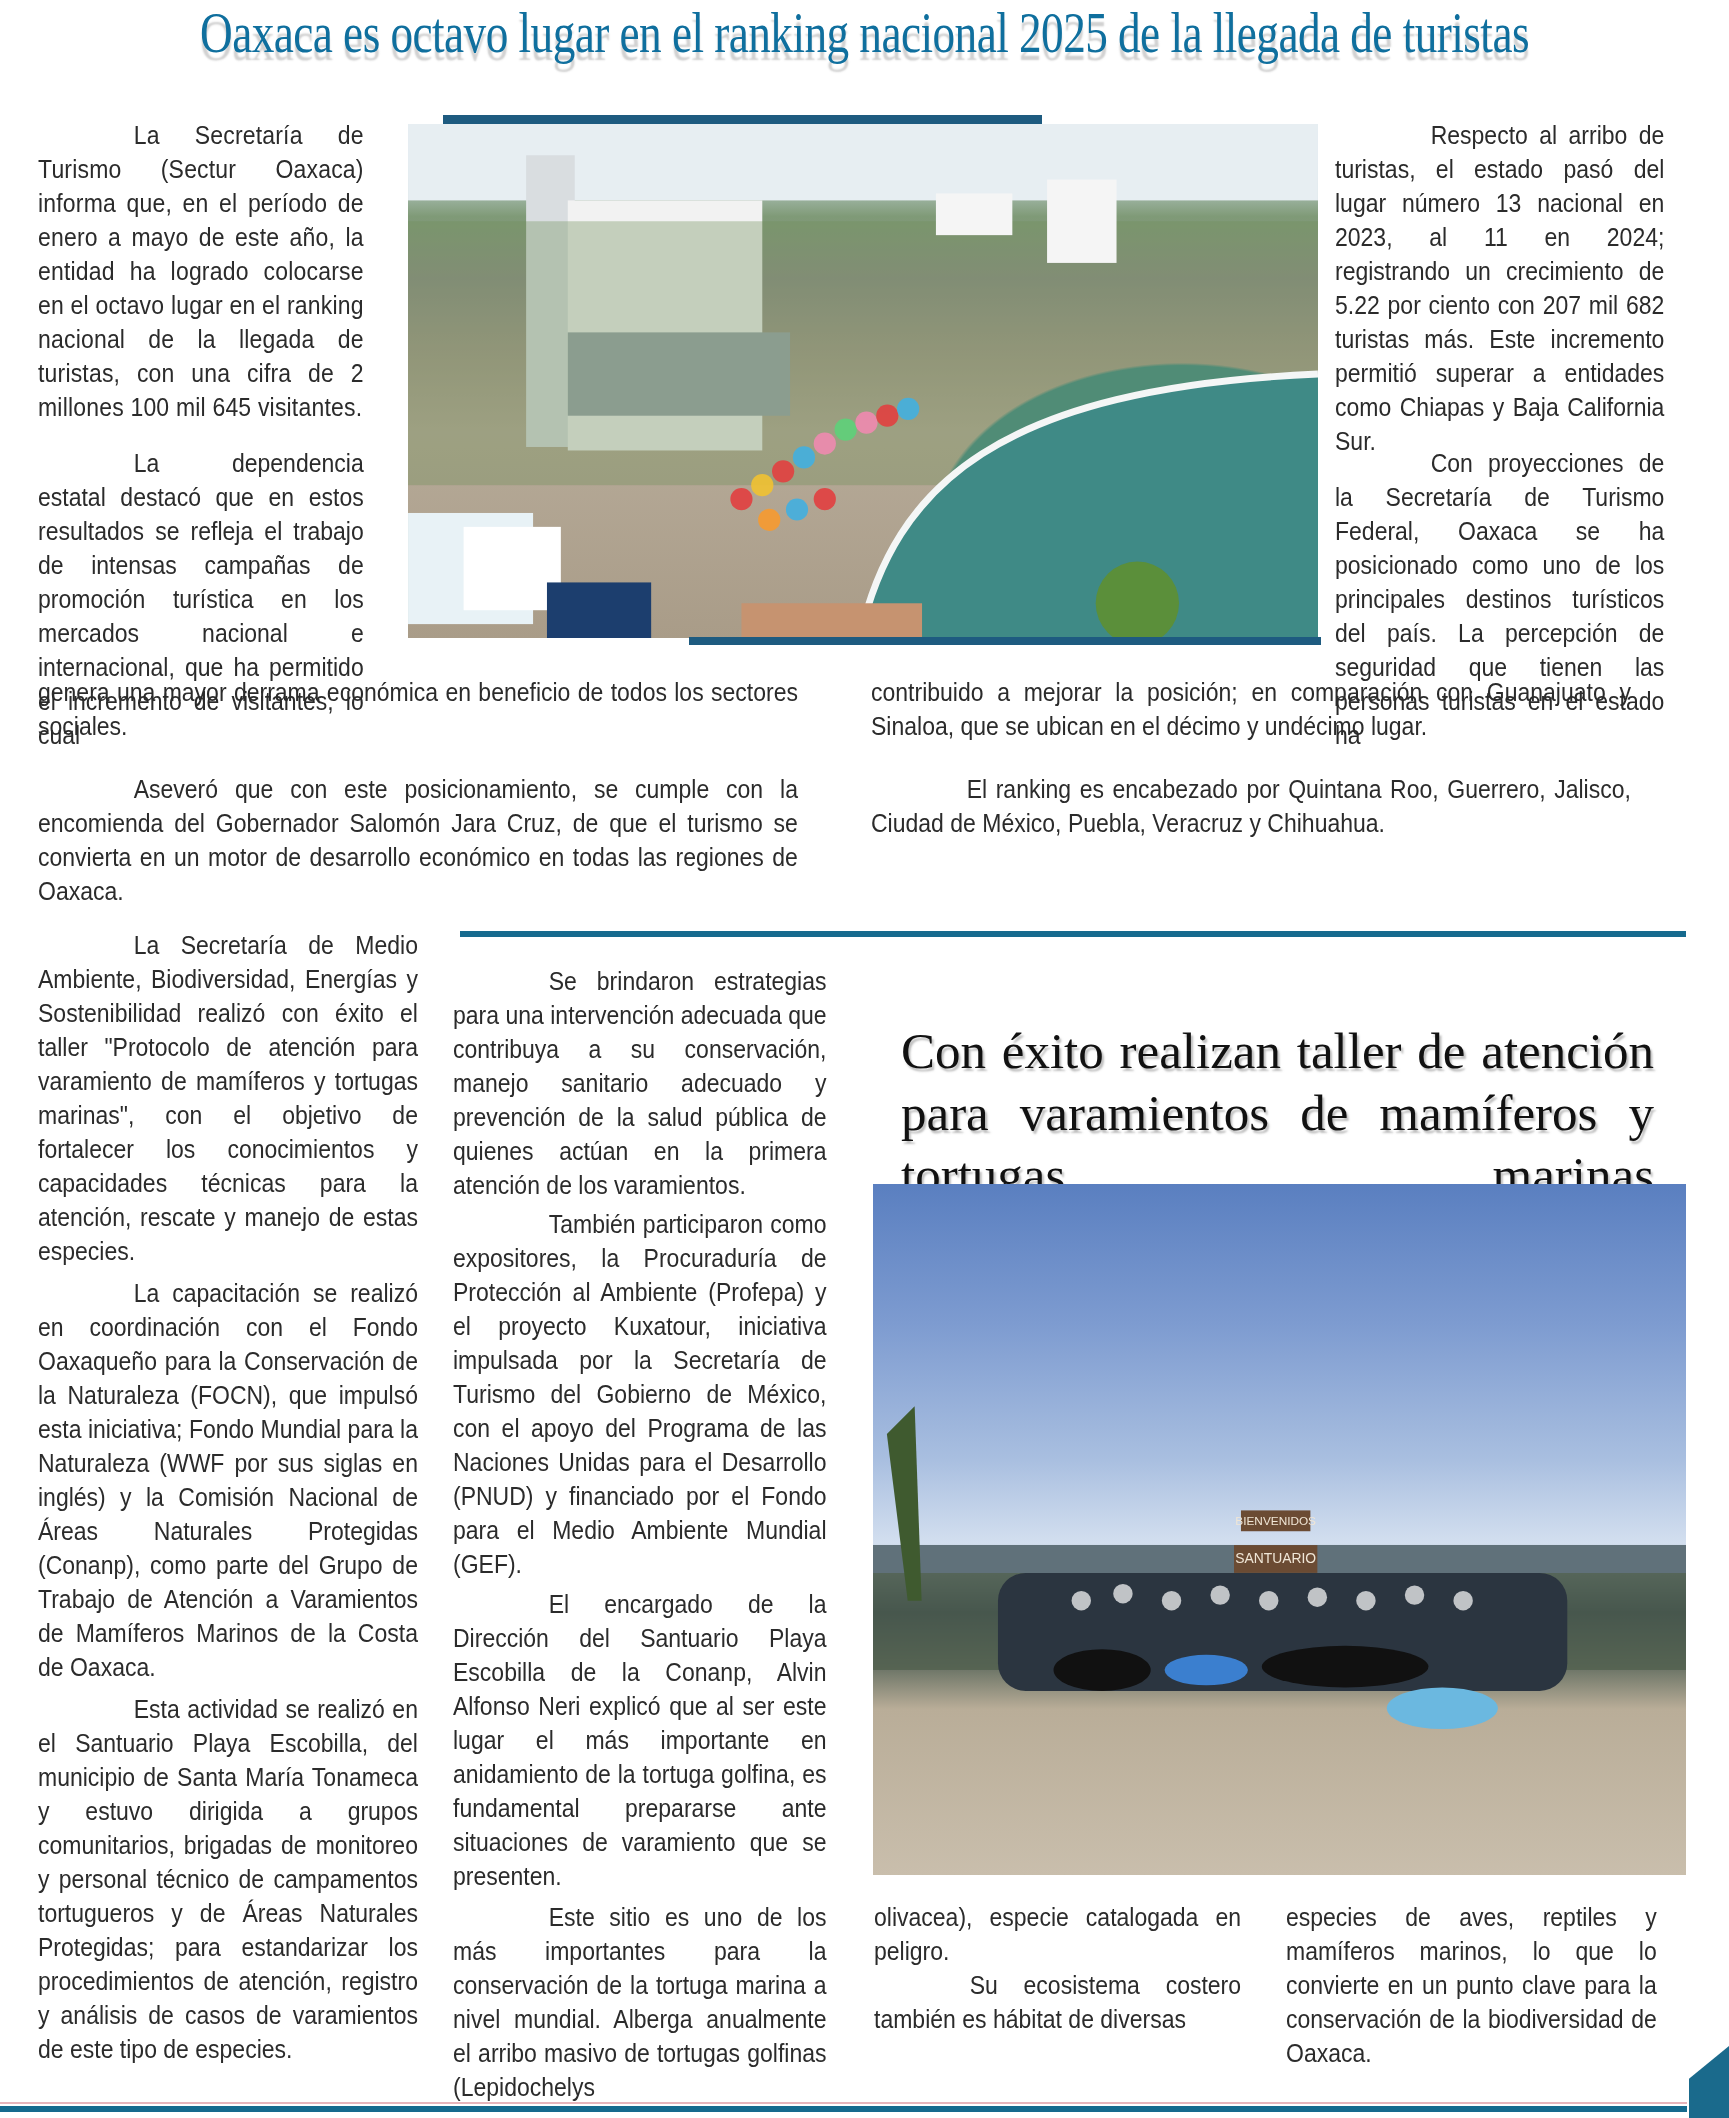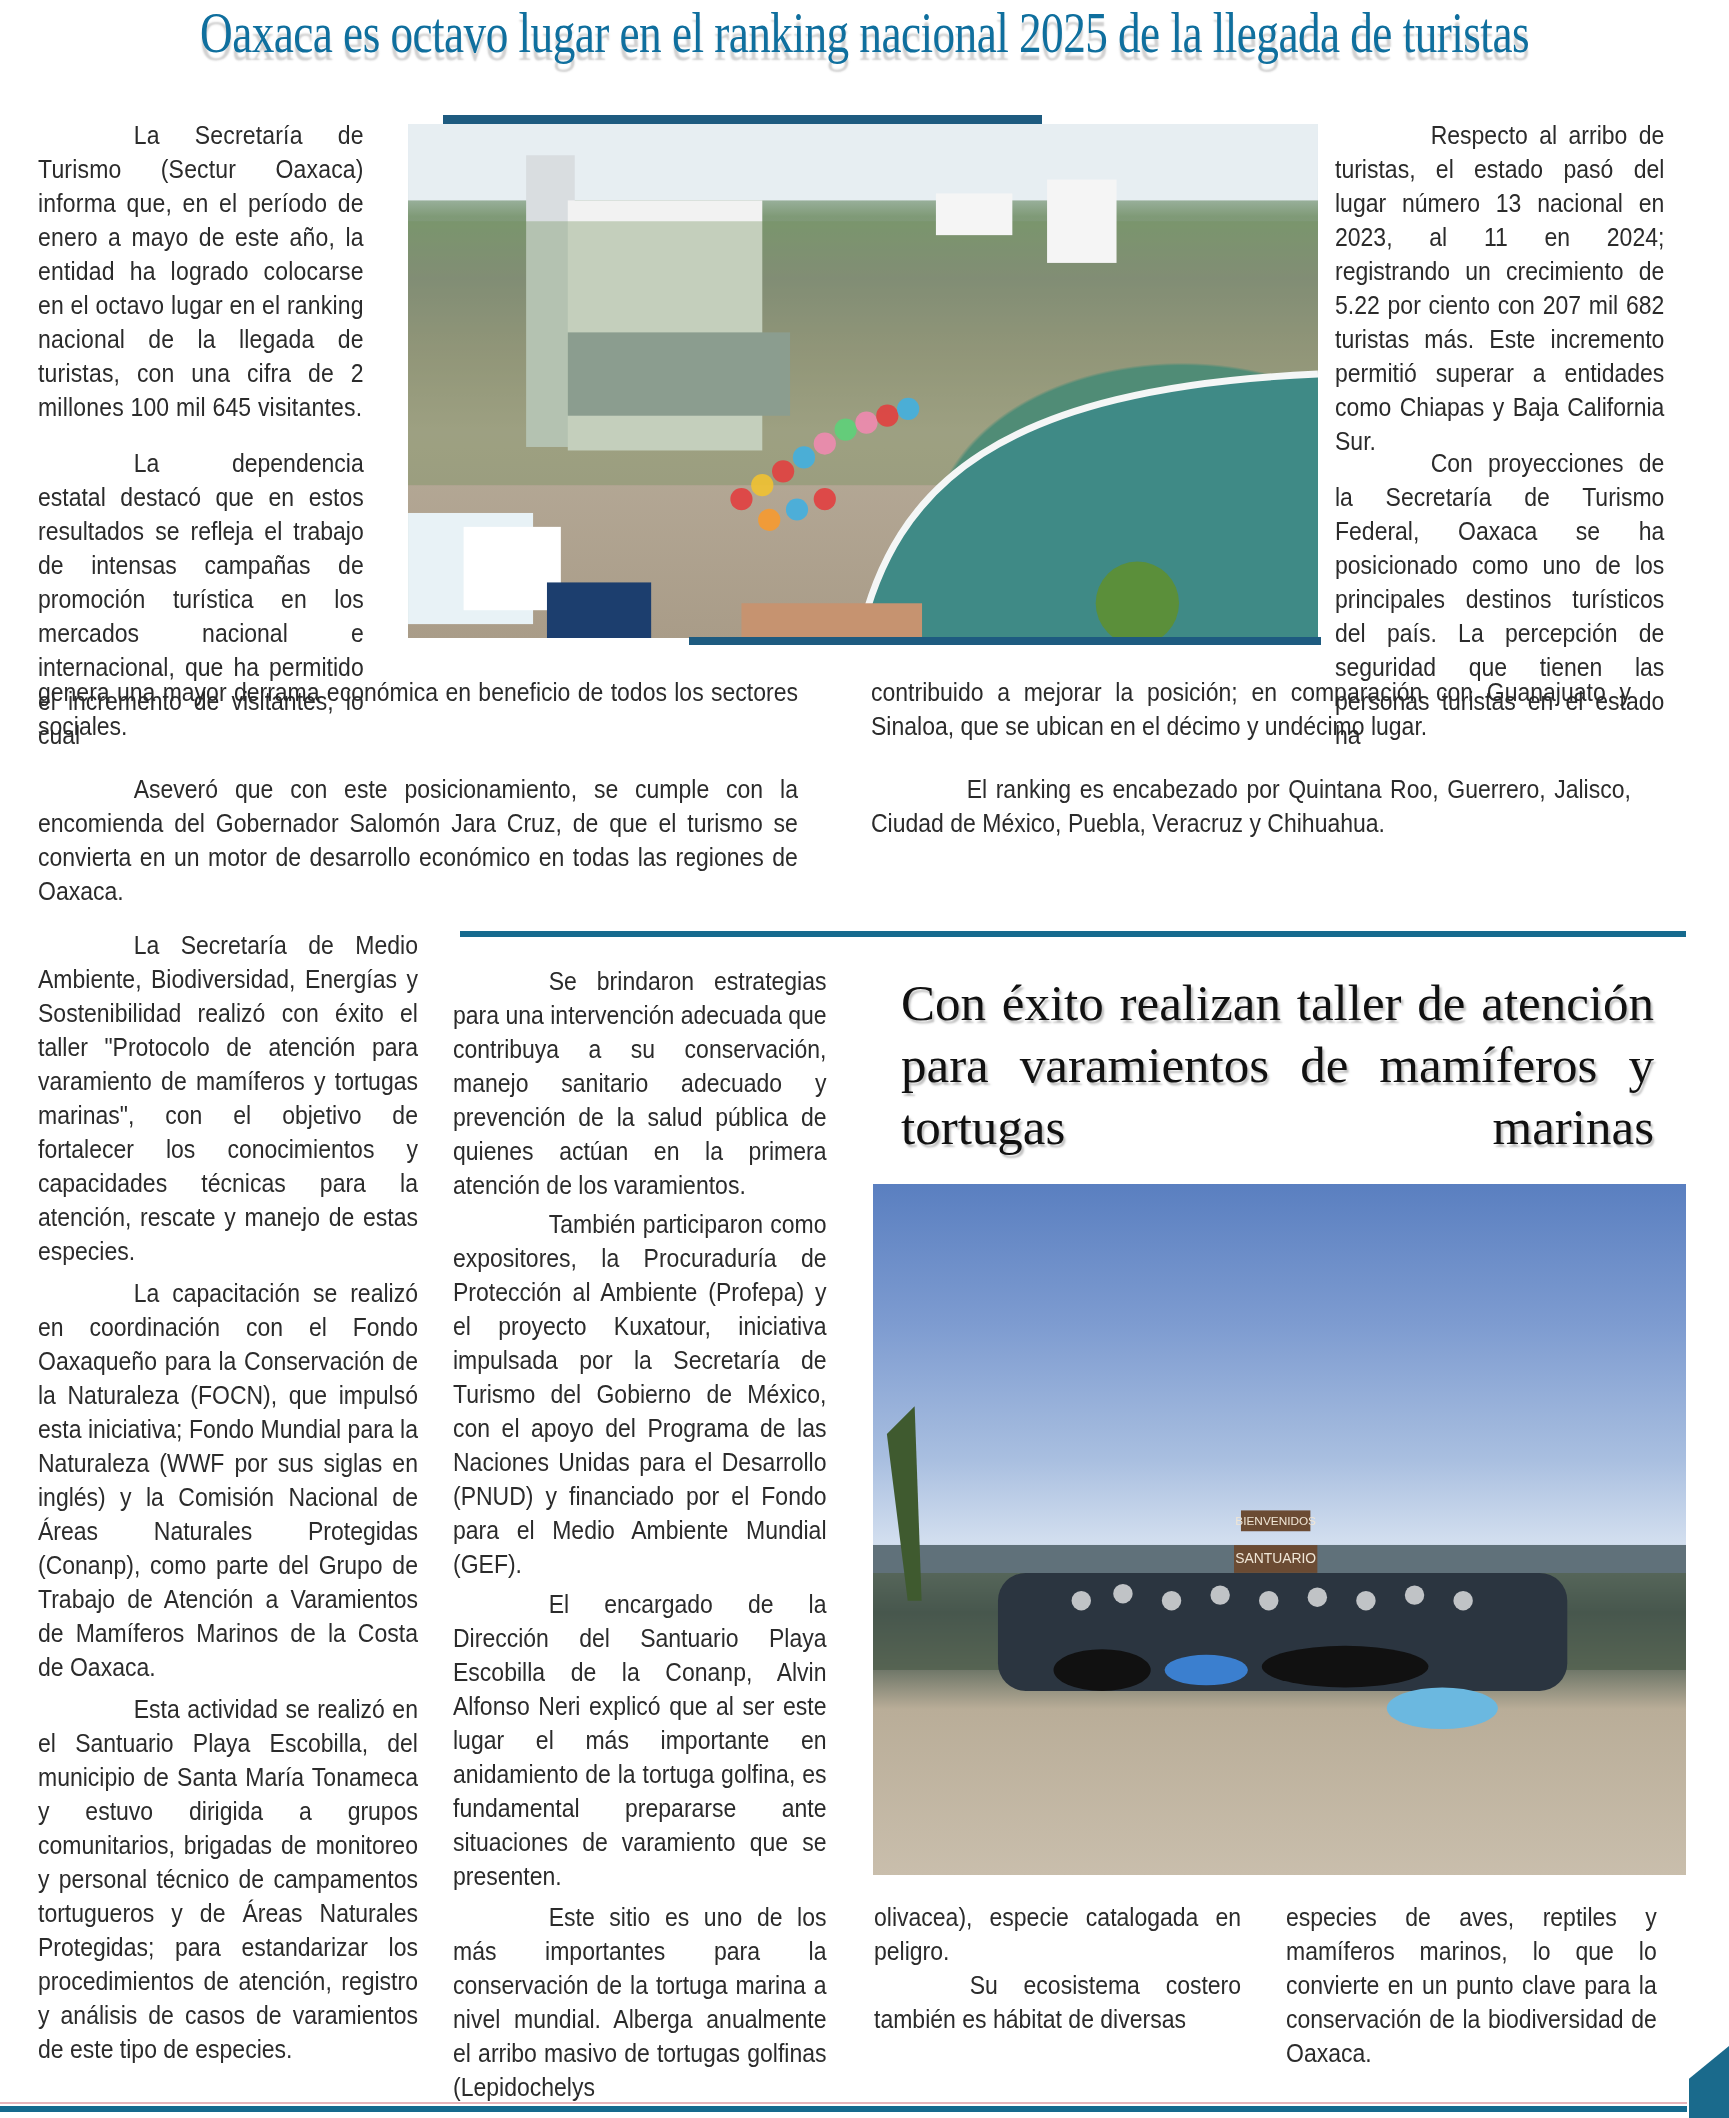--- a/index.html
+++ b/index.html
@@ -96,21 +96,21 @@
 </p>
 <p class="abs para condensed" style="left:871px;top:675px;width:826px;">
   <span>contribuido a mejorar la posición; en comparación con Guanajuato y Sinaloa, que se ubican en el décimo y undécimo lugar.</span>
 </p>
 <p class="abs para condensed" style="left:871px;top:772px;width:826px;">
   <span class="indent"></span><span>El ranking es encabezado por Quintana Roo, Guerrero, Jalisco, Ciudad de México, Puebla, Veracruz y Chihuahua.</span>
 </p>
 
 <div class="abs bar" style="left:460px;top:931px;width:1226px;height:6.2px;background:#166a8e;"></div>
 
-<div class="abs headline2" style="left:901px;top:972px;width:753px;">Con éxito realizan taller de atención para varamientos de mamíferos y tortugas marinas</div>
+<div class="abs headline2" style="left:901px;top:1020px;width:753px;">Con éxito realizan taller de atención para varamientos de mamíferos y tortugas marinas</div>
 
 <div class="abs photo group" style="left:873px;top:1184px;width:813px;height:691px;" title="Grupo de participantes frente al Santuario con inflables de orcas y tiburón">
   <svg width="813" height="691" viewBox="0 0 1171 995">
     <path d="M0 520 L1171 520 L1171 560 L0 560 Z" fill="#60717a"></path>
     <path d="M0 560 L1171 560 L1171 700 L0 700 Z" fill="#4d5d4a" opacity="0.7"></path>
     <g fill="#2b3540">
       <rect x="180" y="560" width="820" height="170" rx="40"></rect>
     </g>
     <g fill="#ffffff" opacity="0.7">
       <circle cx="300" cy="600" r="14"></circle>

